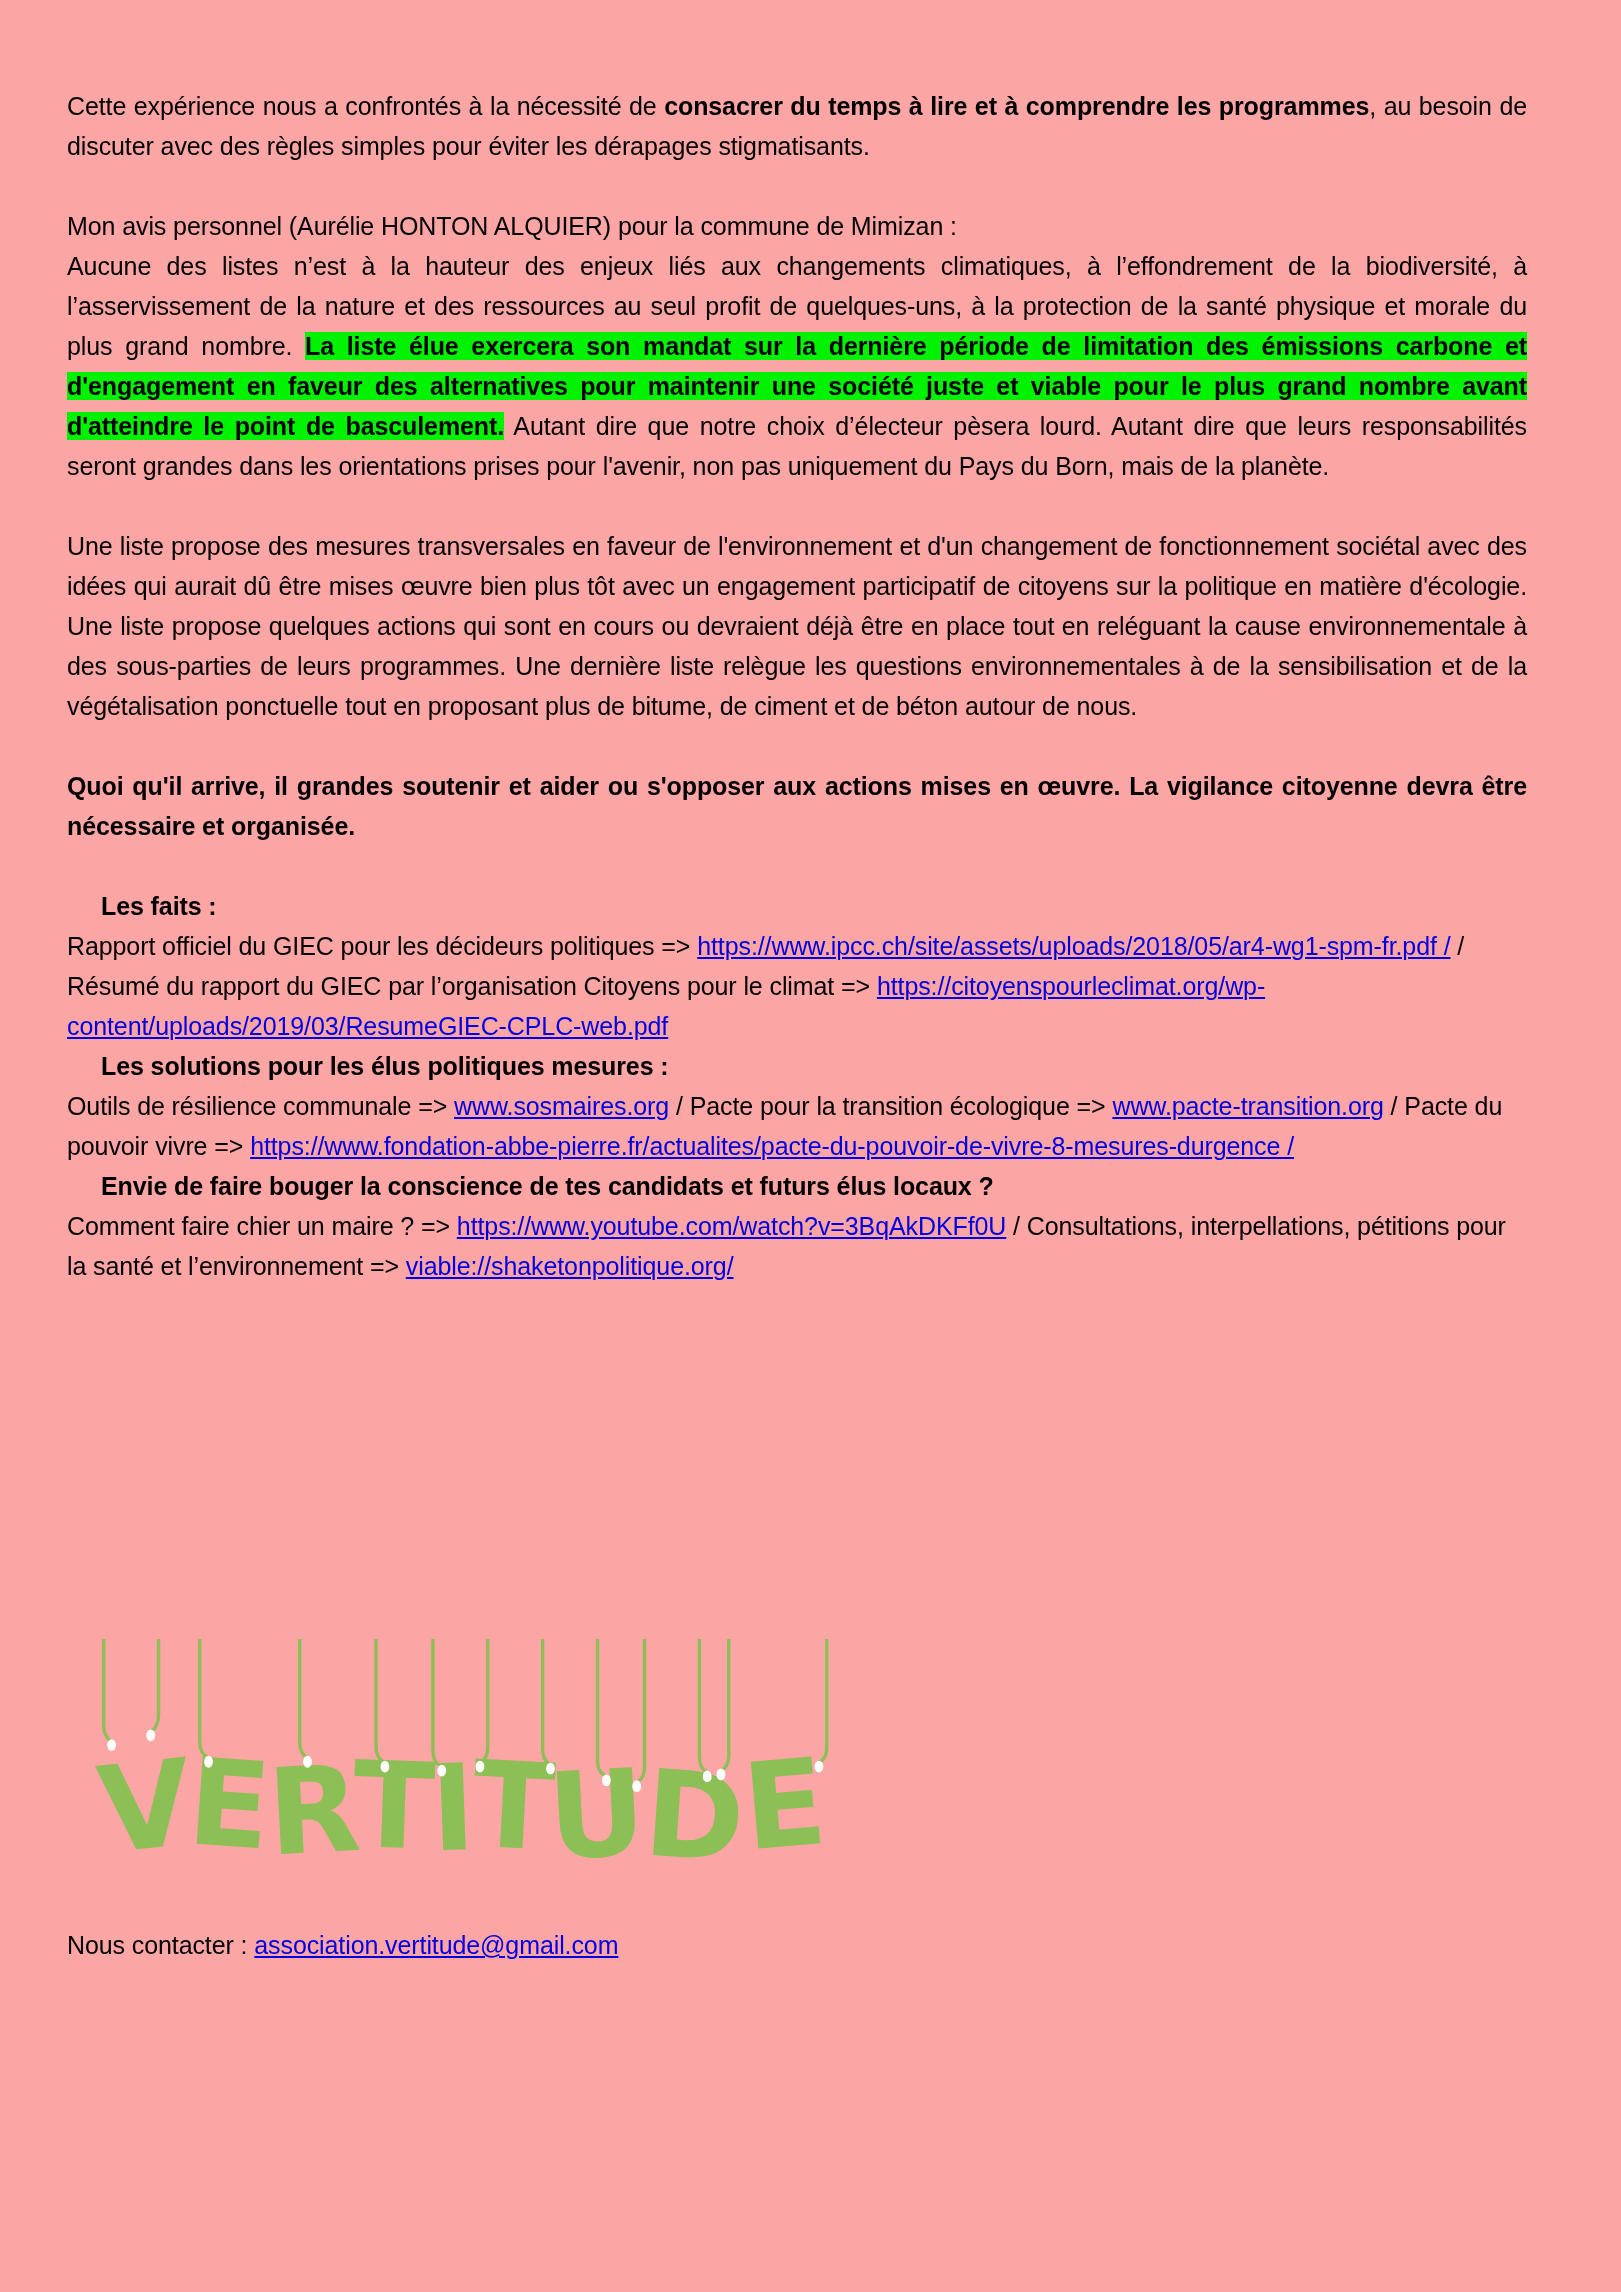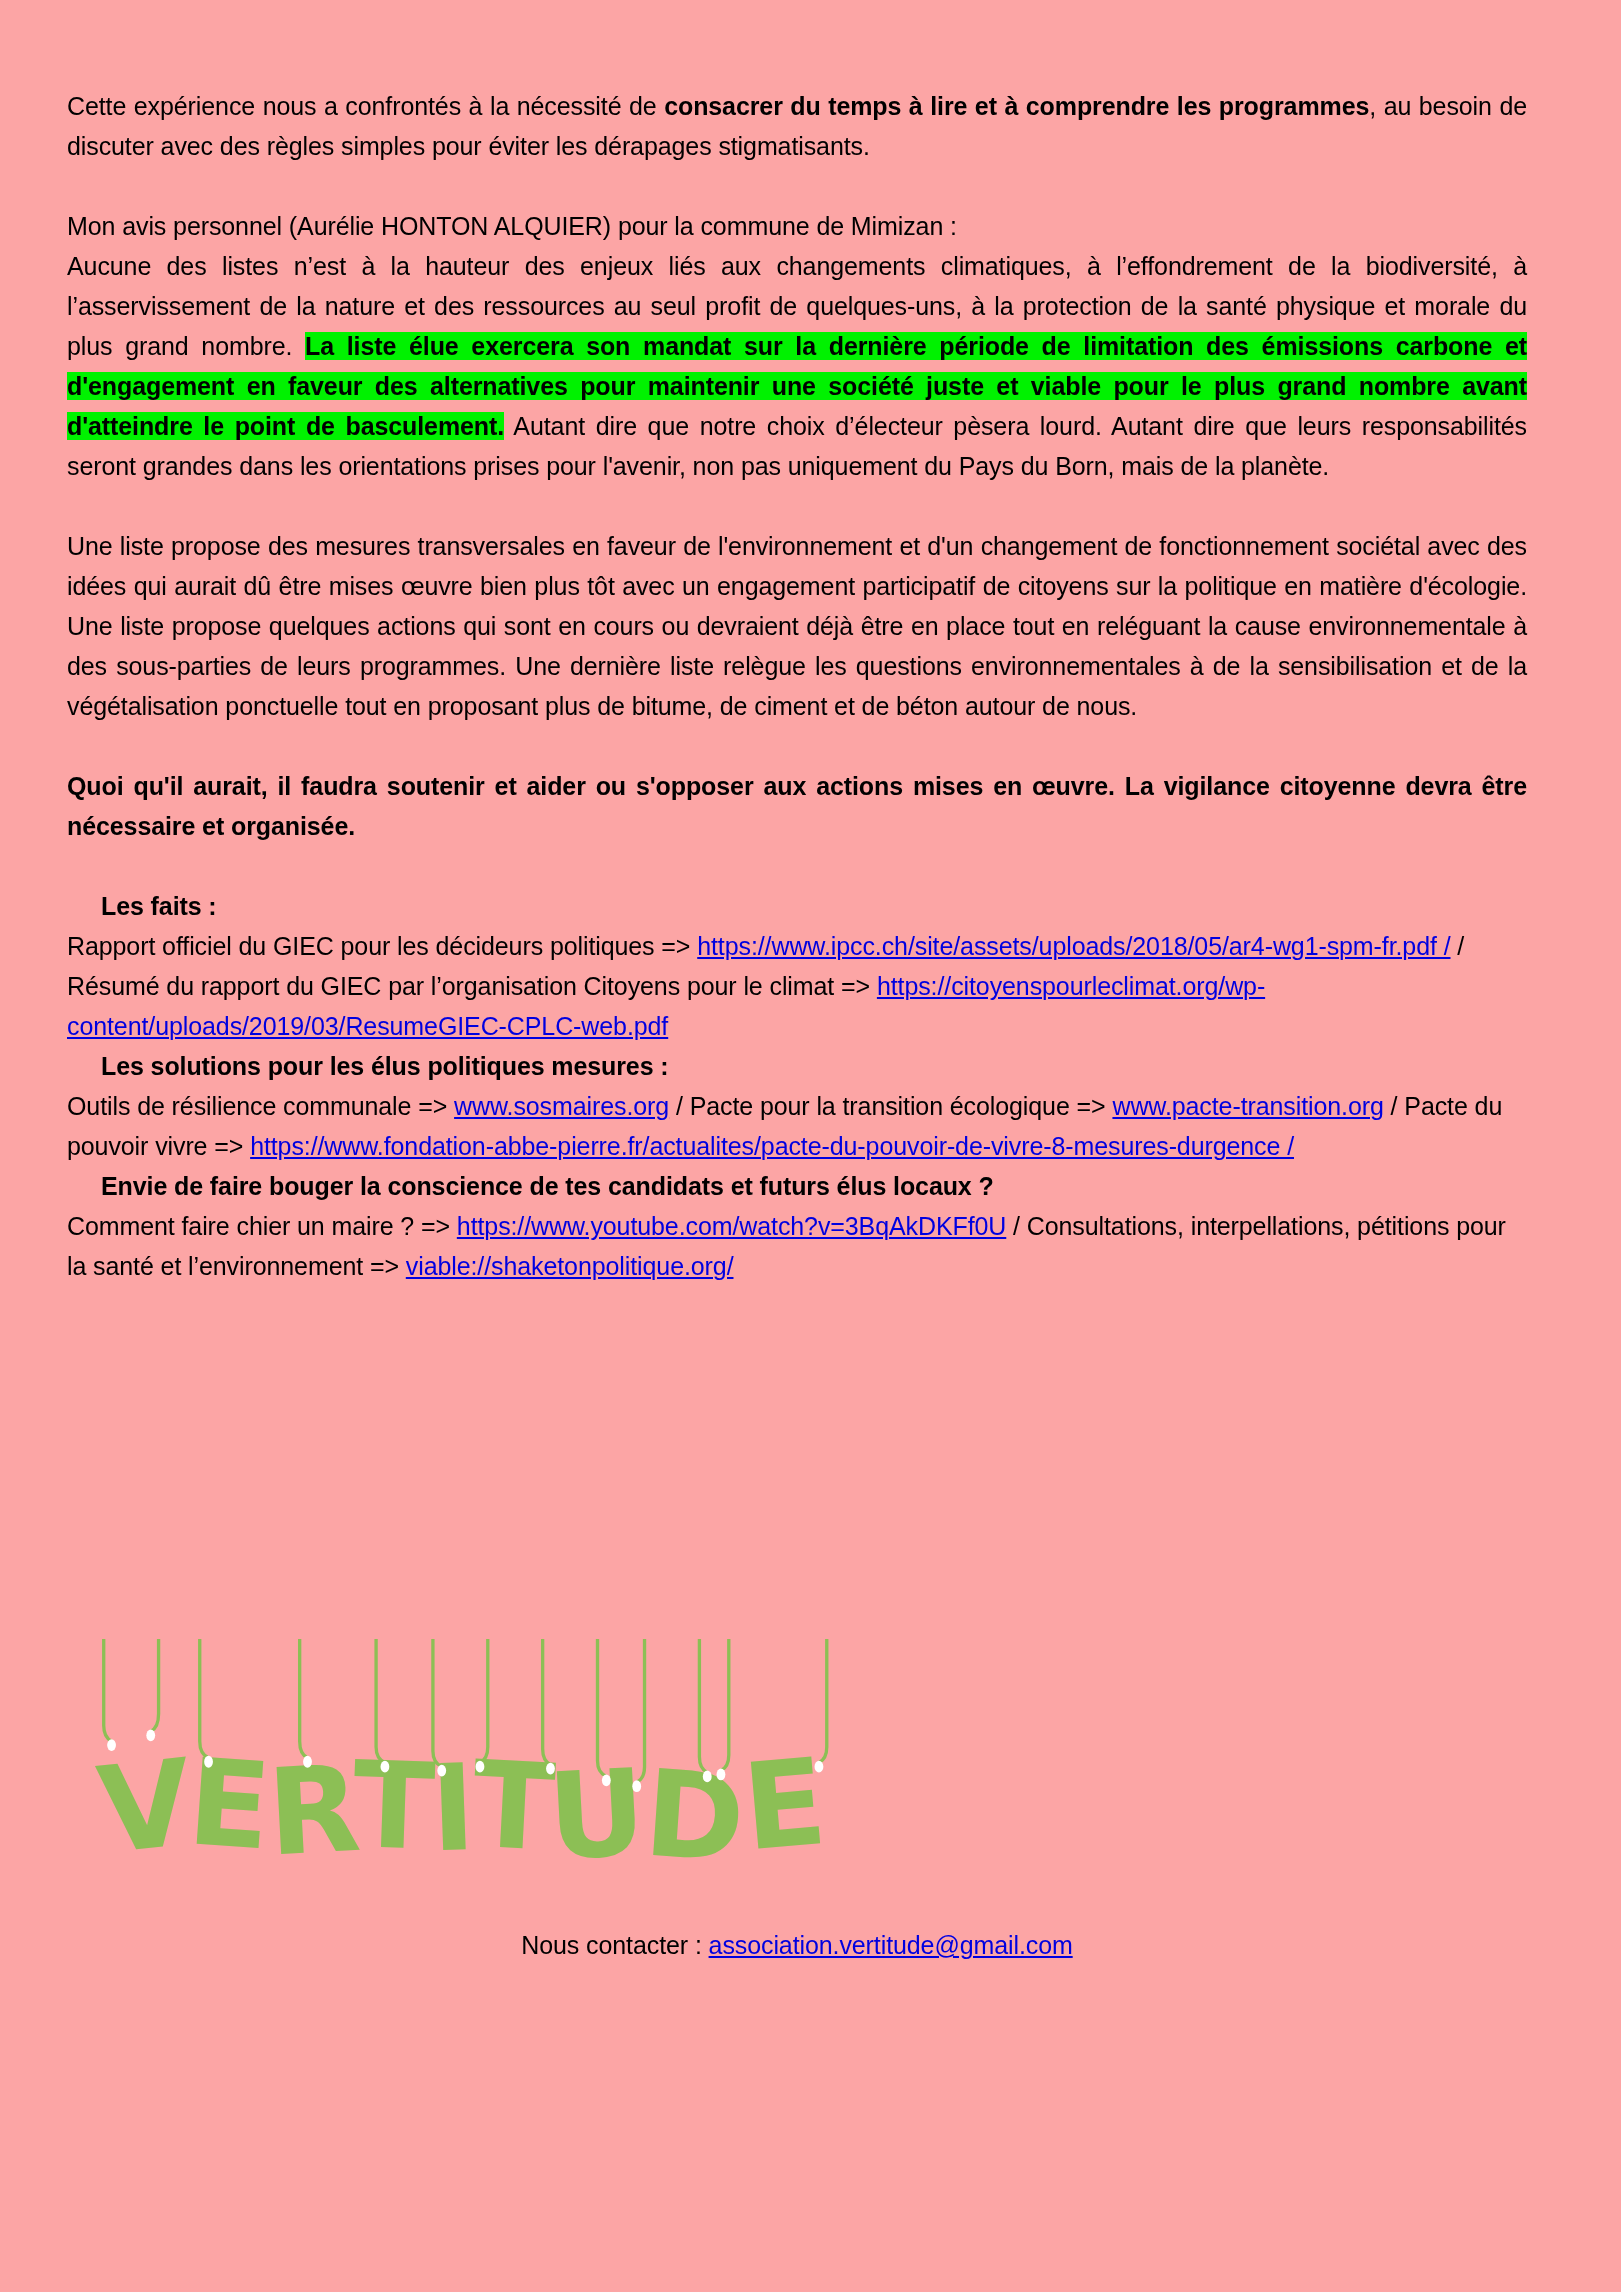--- a/index.html
+++ b/index.html
@@ -68,21 +68,21 @@
     font-weight: bold;
     font-size: 122px;
   }
   
   .footer {
     position: absolute;
     left: 67px;
     top: 1926px;
     width: 1460px;
   }
-  .footer p { line-height: 38px; text-align: center; }
+  .footer p { line-height: 38px; }
 </style>
 </head>
 <body>
 
 <div class="page">
 
   <div class="content">
 
     <p class="just"><span>Cette expérience nous a confrontés à la nécessité de </span><b>consacrer du temps à lire et à comprendre les programmes</b><span>, au besoin de discuter avec des règles simples pour éviter les dérapages stigmatisants.</span></p>
 
@@ -91,21 +91,21 @@
     <p>Mon avis personnel (Aurélie HONTON ALQUIER) pour la commune de Mimizan :</p>
 
     <p class="just"><span>Aucune des listes n’est à la hauteur des enjeux liés aux changements climatiques, à l’effondrement de la biodiversité, à l’asservissement de la nature et des ressources au seul profit de quelques-uns, à la protection de la santé physique et morale du plus grand nombre.  </span><span class="hl">La liste élue exercera son mandat sur la dernière période de limitation des émissions carbone et d'engagement en faveur des alternatives pour maintenir une société juste et viable pour le plus grand nombre avant d'atteindre le point de basculement.</span><span> Autant dire que notre choix d’électeur pèsera lourd. Autant dire que leurs responsabilités seront grandes dans les orientations prises pour l'avenir, non pas uniquement du Pays du Born, mais de la planète.</span></p>
 
     <div class="spacer-para"></div>
 
     <p class="just">Une liste propose des mesures transversales en faveur de l'environnement et d'un changement de fonctionnement sociétal avec des idées qui aurait dû être mises œuvre bien plus tôt avec un engagement participatif de citoyens sur la politique en matière d'écologie. Une liste propose quelques actions qui sont en cours ou devraient déjà être en place tout en reléguant la cause environnementale à des sous-parties de leurs programmes. Une dernière liste relègue les questions environnementales à de la sensibilisation et de la végétalisation ponctuelle tout en proposant plus de bitume, de ciment et de béton autour de nous.</p>
 
     <div class="spacer-para"></div>
 
-    <p class="just b">Quoi qu'il aurait, il faudra soutenir et aider ou s'opposer aux actions mises en œuvre. La vigilance citoyenne devra être nécessaire et organisée.</p>
+    <p class="just b">Quoi qu'il arrive, il grandes soutenir et aider ou s'opposer aux actions mises en œuvre. La vigilance citoyenne devra être nécessaire et organisée.</p>
 
     <div class="spacer-para"></div>
 
     <p class="heading">Les faits :</p>
     <p><span>Rapport officiel du GIEC pour les décideurs politiques =&gt; </span><a class="link" href="#">https://www.ipcc.ch/site/assets/uploads/2018/05/ar4-wg1-spm-fr.pdf /</a><span> / Résumé du rapport du GIEC par l’organisation Citoyens pour le climat =&gt; </span><a class="link" href="#">https://citoyenspourleclimat.org/wp-content/uploads/2019/03/ResumeGIEC-CPLC-web.pdf</a></p>
 
     <p class="heading">Les solutions pour les élus politiques mesures :</p>
     <p><span>Outils de résilience communale =&gt; </span><a class="link" href="#">www.sosmaires.org</a><span> / Pacte pour la transition écologique =&gt; </span><a class="link" href="#">www.pacte-transition.org</a><span> / Pacte du pouvoir vivre =&gt; </span><a class="link" href="#">https://www.fondation-abbe-pierre.fr/actualites/pacte-du-pouvoir-de-vivre-8-mesures-durgence /</a></p>
 
     <p class="heading">Envie de faire bouger la conscience de tes candidats et futurs élus locaux ?</p>

